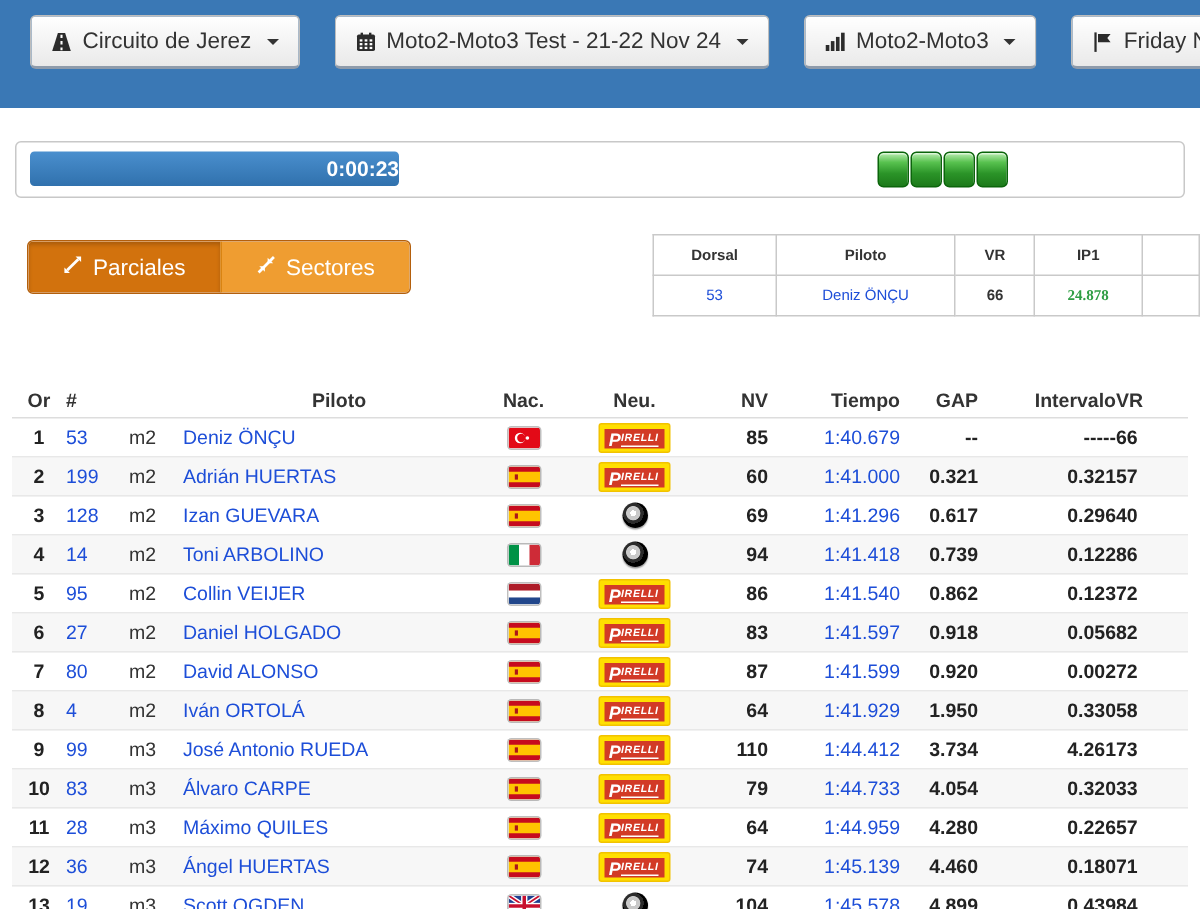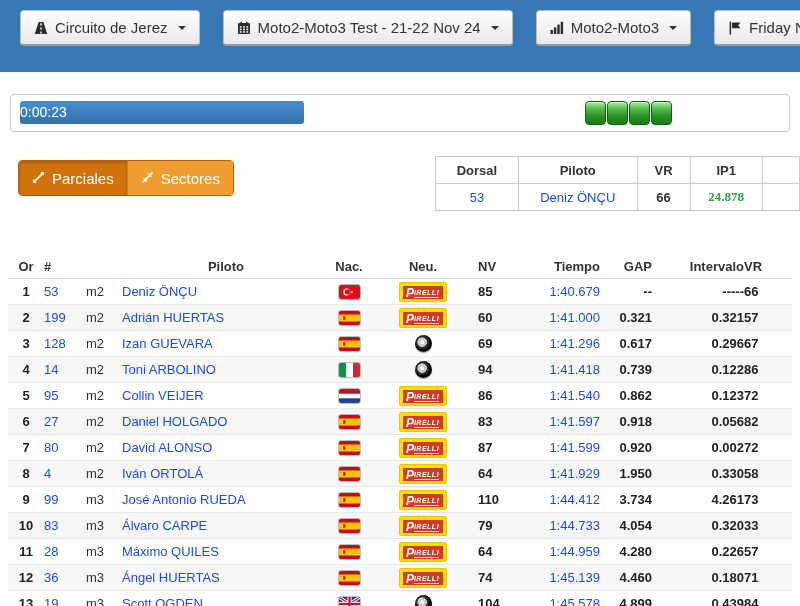--- a/index.html
+++ b/index.html
@@ -13,59 +13,59 @@
           background:linear-gradient(#ffffff,#e9e9e9);border:1px solid #bdbdbd;
           border-bottom:2px solid #8e9bab;font-size:15px;color:#333;cursor:pointer;}
   .tb-btn:first-child{margin-left:20px;}
   .tb-btn svg{display:block;}
   .caret{width:0;height:0;border-left:4px solid transparent;border-right:4px solid transparent;
          border-top:4px solid #333;margin-left:3px;}
 
   
   .statusbar{position:relative;margin:22px 10px 0 10px;height:36px;background:#fff;
              border:1px solid #c8c8c8;border-radius:4px;}
-  .clockbar{position:absolute;left:9px;top:6px;width:284px;height:23px;border-radius:3px;
-            background:linear-gradient(#4a8fce,#3071ad);color:#fff;font-weight:normal;
-            font-size:14px;line-height:23px;text-align:left;}
+  .clockbar{position:absolute;left:9px;top:6px;width:246px;height:23px;border-radius:3px;
+            background:linear-gradient(#4a8fce,#3071ad);color:#fff;font-weight:bold;
+            font-size:14px;line-height:23px;text-align:right;}
   .lights{position:absolute;left:574px;top:6px;display:flex;gap:1px;}
   .light{width:19px;height:22px;border-radius:4px;border:1px solid #0b650b;
          background:linear-gradient(180deg,#b9ecb1 0%,#58c24f 28%,#2b9428 62%,#1c7a1a 100%);
          box-shadow:inset 0 1px 0 rgba(255,255,255,.55);}
 
   
   .midzone{position:relative;height:64px;margin-top:28px;}
   .tabs{display:inline-flex;margin-left:18px;border:1px solid #b35f0c;border-radius:4px;overflow:hidden;}
-  .tab{display:inline-flex;align-items:center;gap:7px;height:34px;padding:0 13px;
+  .tab{display:inline-flex;align-items:center;gap:7px;height:34px;padding:0 23px;
        font-size:15px;color:#fff;cursor:pointer;border:0;}
   .tab.active{background:#d2720d;box-shadow:inset 0 2px 3px rgba(0,0,0,.2);}
   .tab:not(.active){background:#ef9d31;border-left:1px solid #d98412;}
 
   .leader{position:absolute;left:435px;top:-4px;border-collapse:collapse;table-layout:fixed;
-          font-size:13px;background:#fff;}
+          font-size:10px;background:#fff;}
   .leader th,.leader td{border:1px solid #c9c9c9;height:26px;text-align:center;padding:0 4px;}
   .leader th{font-weight:bold;color:#333;}
   .lw1{width:88px}.lw2{width:140px}.lw3{width:55px}.lw4{width:75px}.lw5{width:40px}
   .blue{color:#1d4ed8;}
   .green{color:#2f9e44;font-weight:bold;font-family:Liberation Serif, serif;}
   .bold{font-weight:bold;}
 
   
   .results{margin:30px 8px 0 8px;border-collapse:collapse;table-layout:fixed;width:784px;font-size:13px;}
   .results th{font-weight:bold;color:#333;height:24px;border-bottom:1px solid #ddd;padding:0;}
   .results td{height:25px;padding:0;vertical-align:middle;}
   .results tbody tr + tr td{border-top:1px solid #e8e8e8;}
   .results tbody tr:nth-child(even){background:#f7f7f7;}
   .c-or{width:36px;text-align:center;}
   .c-num{width:42px;text-align:left;padding-left:2px;}
   .c-cls{width:36px;text-align:left;}
   .c-rider{width:208px;text-align:left;}
   th.c-rider{text-align:center;}
   .c-nac{width:38px;text-align:center;}
   .c-neu{width:110px;text-align:center;}
-  .c-nv{width:34px;text-align:left;padding-right:2px;}
+  .c-nv{width:34px;text-align:right;padding-right:2px;}
   .c-tiempo{width:88px;text-align:right;padding-right:6px;}
   .c-gap{width:52px;text-align:right;padding-right:2px;}
   .c-int{width:92px;text-align:right;padding-right:2px;}
   .c-vr{text-align:left;padding-left:8px;}
   .numb{font-weight:bold;color:#222;}
 
   
   .flag{display:inline-block;width:21px;height:14px;border-radius:2px;overflow:hidden;
         box-shadow:0 0 0 1px rgba(0,0,0,.25);vertical-align:middle;}
   .flag svg{display:block;width:21px;height:14px;}
@@ -267,21 +267,21 @@
               <rect width="60" height="40" fill="#ffc400"></rect>
               <rect width="60" height="10" fill="#c60b1e"></rect>
               <rect y="30" width="60" height="10" fill="#c60b1e"></rect>
               <rect x="12" y="15" width="6" height="10" fill="#ad1519"></rect>
             </svg></span></td>
     <td class="c-neu"><span class="tyre"></span></td>
     <td class="c-nv numb">69</td>
     <td class="c-tiempo blue">1:41.296</td>
     <td class="c-gap numb">0.617</td>
     <td class="c-int numb">0.296</td>
-    <td class="c-vr numb">67</td>
+    <td class="c-vr numb">40</td>
   </tr>
       <tr>
     <td class="c-or numb">4</td>
     <td class="c-num blue">14</td>
     <td class="c-cls">m2</td>
     <td class="c-rider blue">Toni ARBOLINO</td>
     <td class="c-nac"><span class="flag"><svg viewBox="0 0 60 40">
               <rect width="20" height="40" fill="#009246"></rect>
               <rect x="20" width="20" height="40" fill="#ffffff"></rect>
               <rect x="40" width="20" height="40" fill="#ce2b37"></rect>

